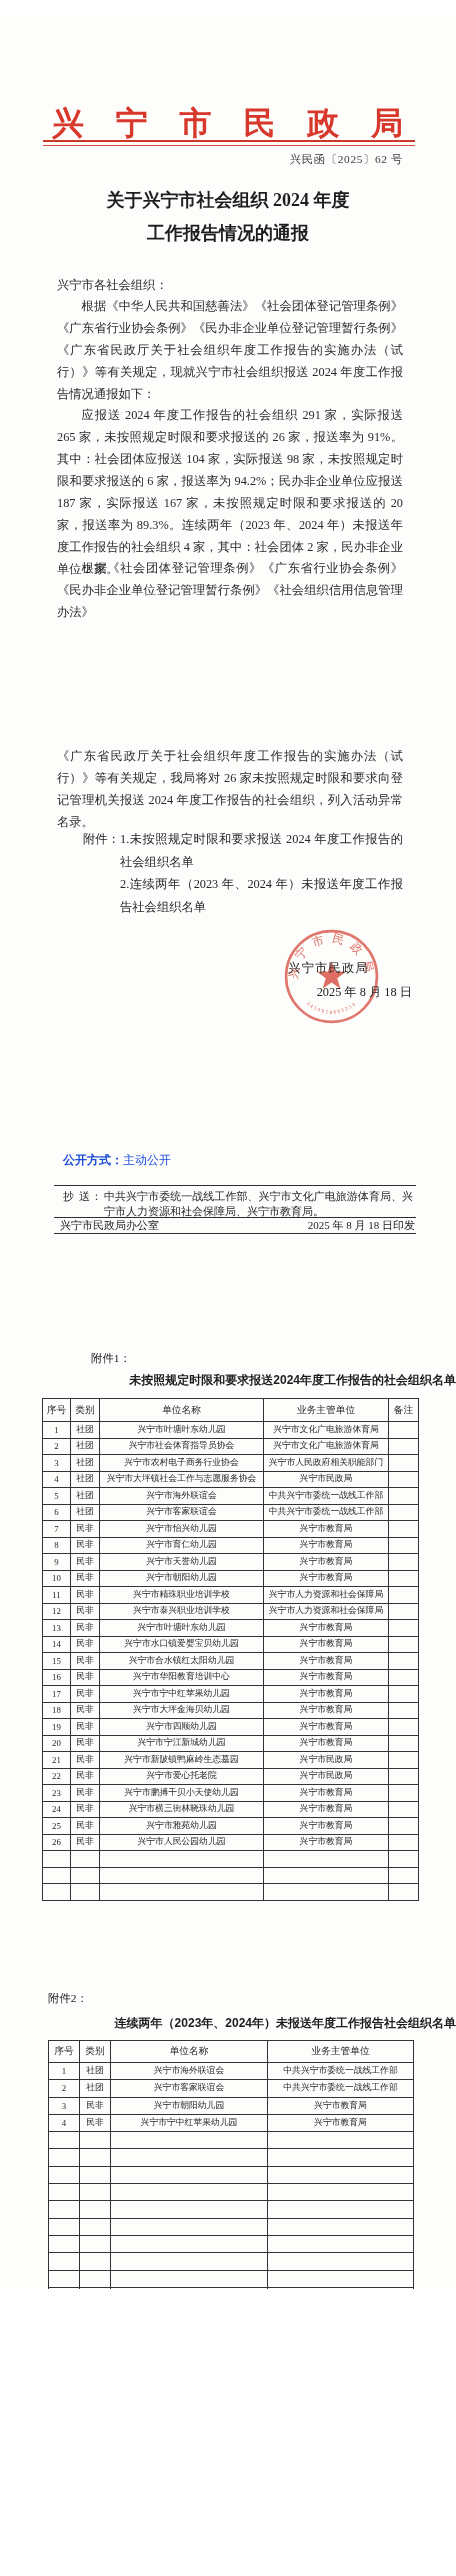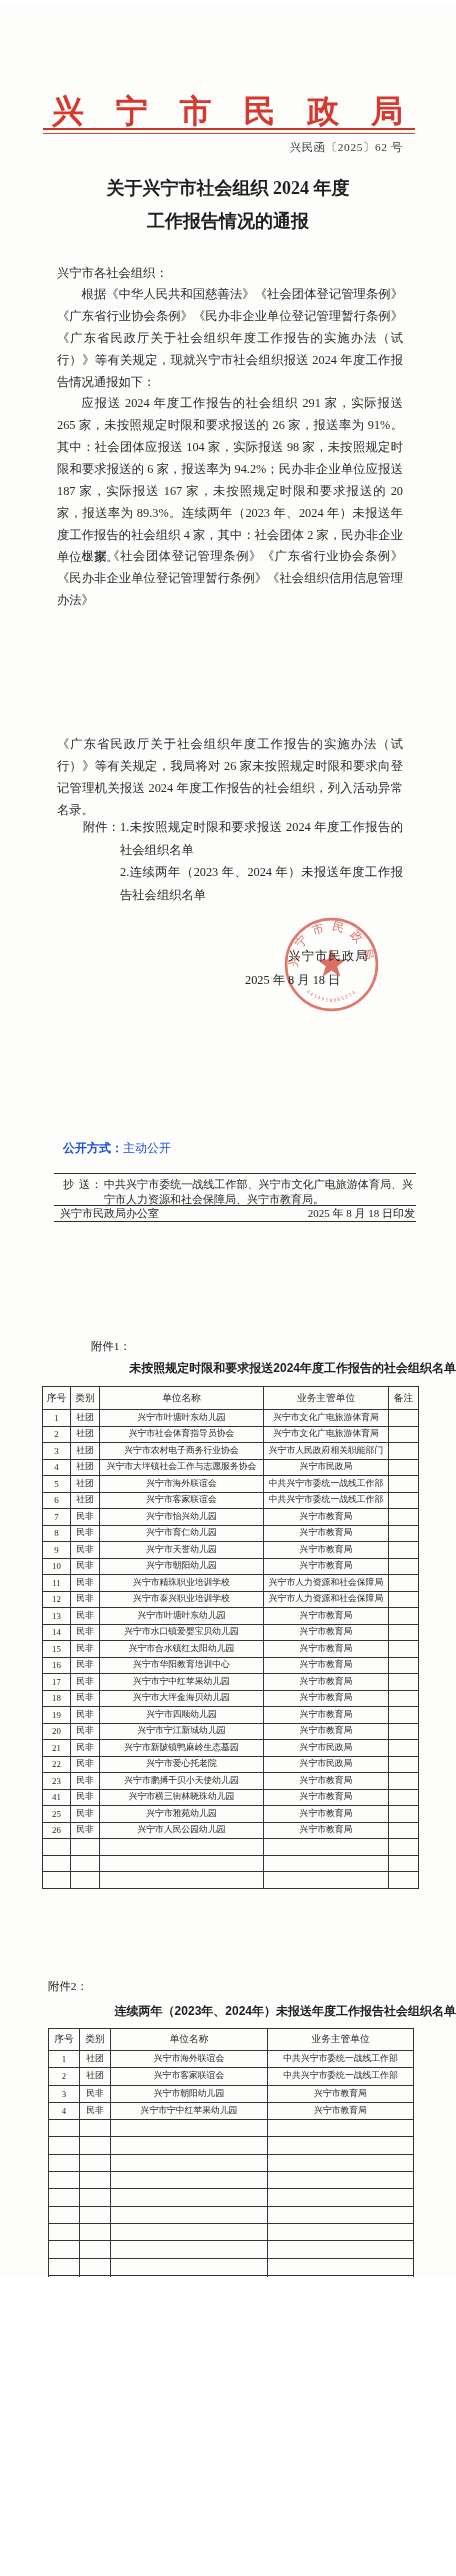--- a/index.html
+++ b/index.html
@@ -1,20 +1,20 @@
 <!DOCTYPE html>
 <html style="font-size:9px"><head>
 <meta charset="utf-8">
 <style>
   html,body{margin:0;padding:0;background:#ffffff;}
   .page{
     position:relative;
     width:456px;
     height:2273px;
-    margin:4px auto;
+    margin:16px auto;
     background:#fdfdfc;
     overflow:hidden;
     font-family:"Liberation Serif","DejaVu Serif",serif;
     color:#262626;
   }
   .abs{position:absolute;}
   
   .agency-title{
     top:90px;left:52px;width:351px;
     font-size:32px;font-weight:bold;color:#d7382b;
@@ -44,21 +44,21 @@
   .para2{top:388px;}
   .para3a{top:541px;}
   .para3b{top:729px;}
   
   .attach-block{top:812px;left:83px;width:321px;font-size:12.3px;line-height:22.5px;}
   .attach-label{position:absolute;left:0;top:0;}
   .attach-items{margin-left:37px;width:283px;text-align:justify;}
   
   .seal{top:911px;left:282px;width:99px;height:99px;}
   .signer{top:944px;left:245px;width:167px;text-align:center;font-size:12.3px;letter-spacing:1.1px;color:#222;}
-  .sign-date{top:968px;left:245px;width:167px;text-align:left;font-size:12.3px;color:#222;}
+  .sign-date{top:968px;left:245px;width:167px;text-align:right;font-size:12.3px;color:#222;}
   
   .publicity{top:1136px;left:63px;font-size:12px;color:#1d4ed8;}
   .publicity .lbl{font-weight:bold;font-family:"Liberation Sans","DejaVu Sans",sans-serif;}
   .f-rule{left:54px;width:362px;height:1.1px;background:#2e2e2e;}
   .f-rule1{top:1169px;}
   .f-rule2{top:1201px;}
   .f-rule3{top:1217px;}
   .cc-block{top:1173px;left:63px;width:350px;font-size:11px;line-height:15.4px;text-align:justify;}
   .cc-label{position:absolute;left:0;top:0;letter-spacing:1.1px;}
   .cc-items{margin-left:41px;}
@@ -324,21 +324,21 @@
           <td>&nbsp;</td>
         </tr>
         <tr>
           <td>23</td>
           <td>民非</td>
           <td>兴宁市鹏搏千贝小天使幼儿园</td>
           <td>兴宁市教育局</td>
           <td>&nbsp;</td>
         </tr>
         <tr>
-          <td>41</td>
+          <td>24</td>
           <td>民非</td>
           <td>兴宁市横三街林晓珠幼儿园</td>
           <td>兴宁市教育局</td>
           <td>&nbsp;</td>
         </tr>
         <tr>
           <td>25</td>
           <td>民非</td>
           <td>兴宁市雅苑幼儿园</td>
           <td>兴宁市教育局</td>

